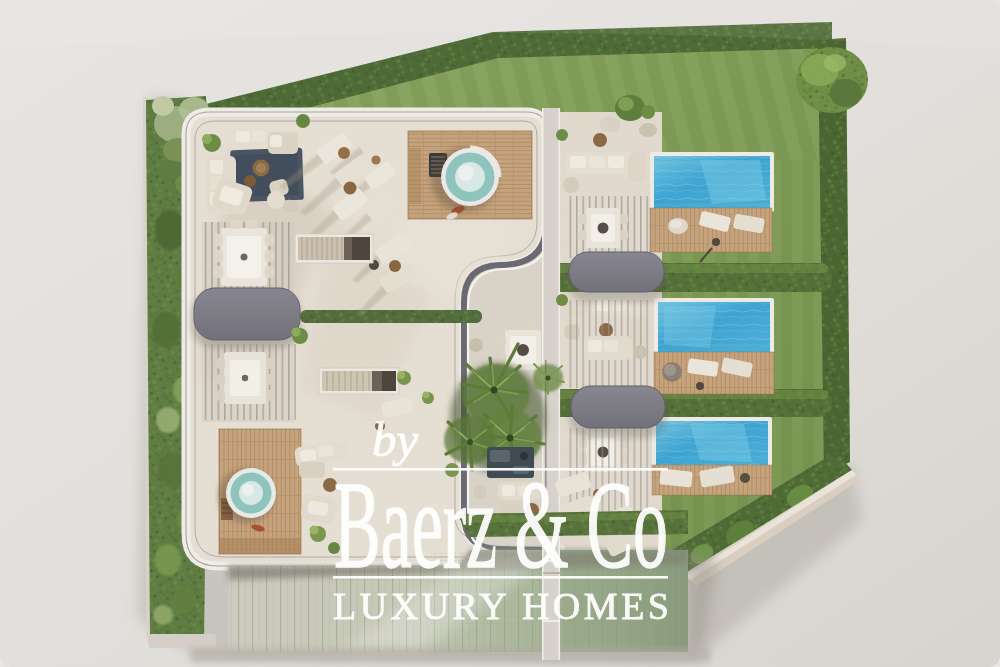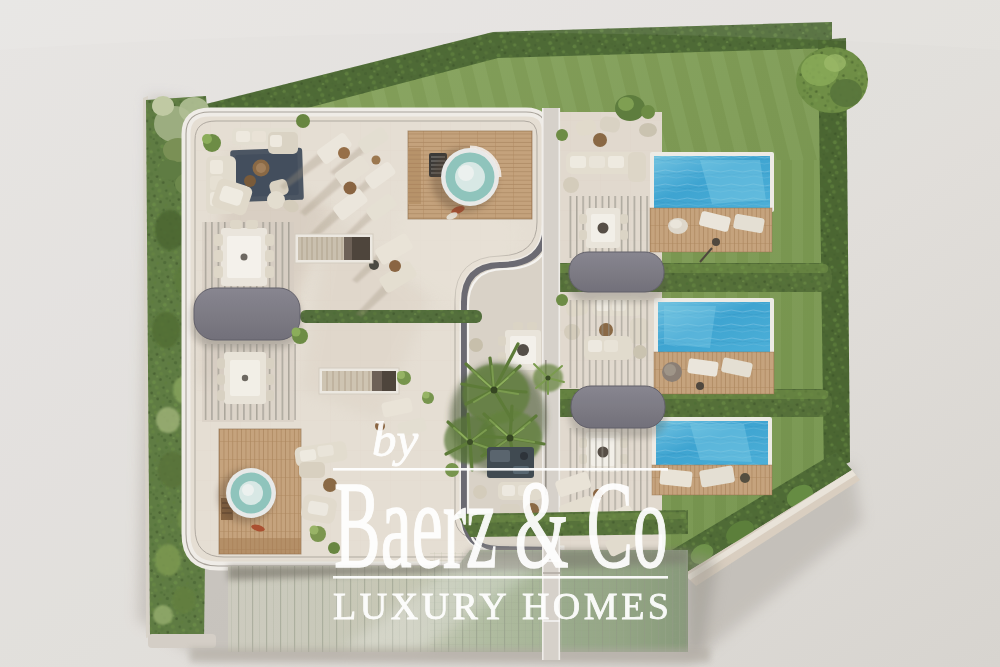--- a/index.html
+++ b/index.html
@@ -1,16 +1,16 @@
 <!DOCTYPE html>
 <html><head>
 <meta charset="utf-8">
 <style>
 html,body{margin:0;padding:0;background:#e8e6e2;}
-#stage{width:1000px;height:667px;position:relative;overflow:hidden;font-family:"Liberation Serif",serif;}
+#stage{width:1000px;height:667px;position:relative;overflow:hidden;font-family:"Liberation Serif",serif;border-radius:12px;}
 svg{display:block;filter:blur(0.4px) saturate(0.96);}
 </style>
 </head>
 <body>
 <div id="stage">
 <svg width="1000" height="667" viewBox="0 0 1000 667">
 <defs>
 <linearGradient id="bgGrad" x1="0" y1="0" x2="1" y2="1">
 <stop offset="0" stop-color="#edecea"></stop>
 <stop offset="0.55" stop-color="#e7e5e1"></stop>

